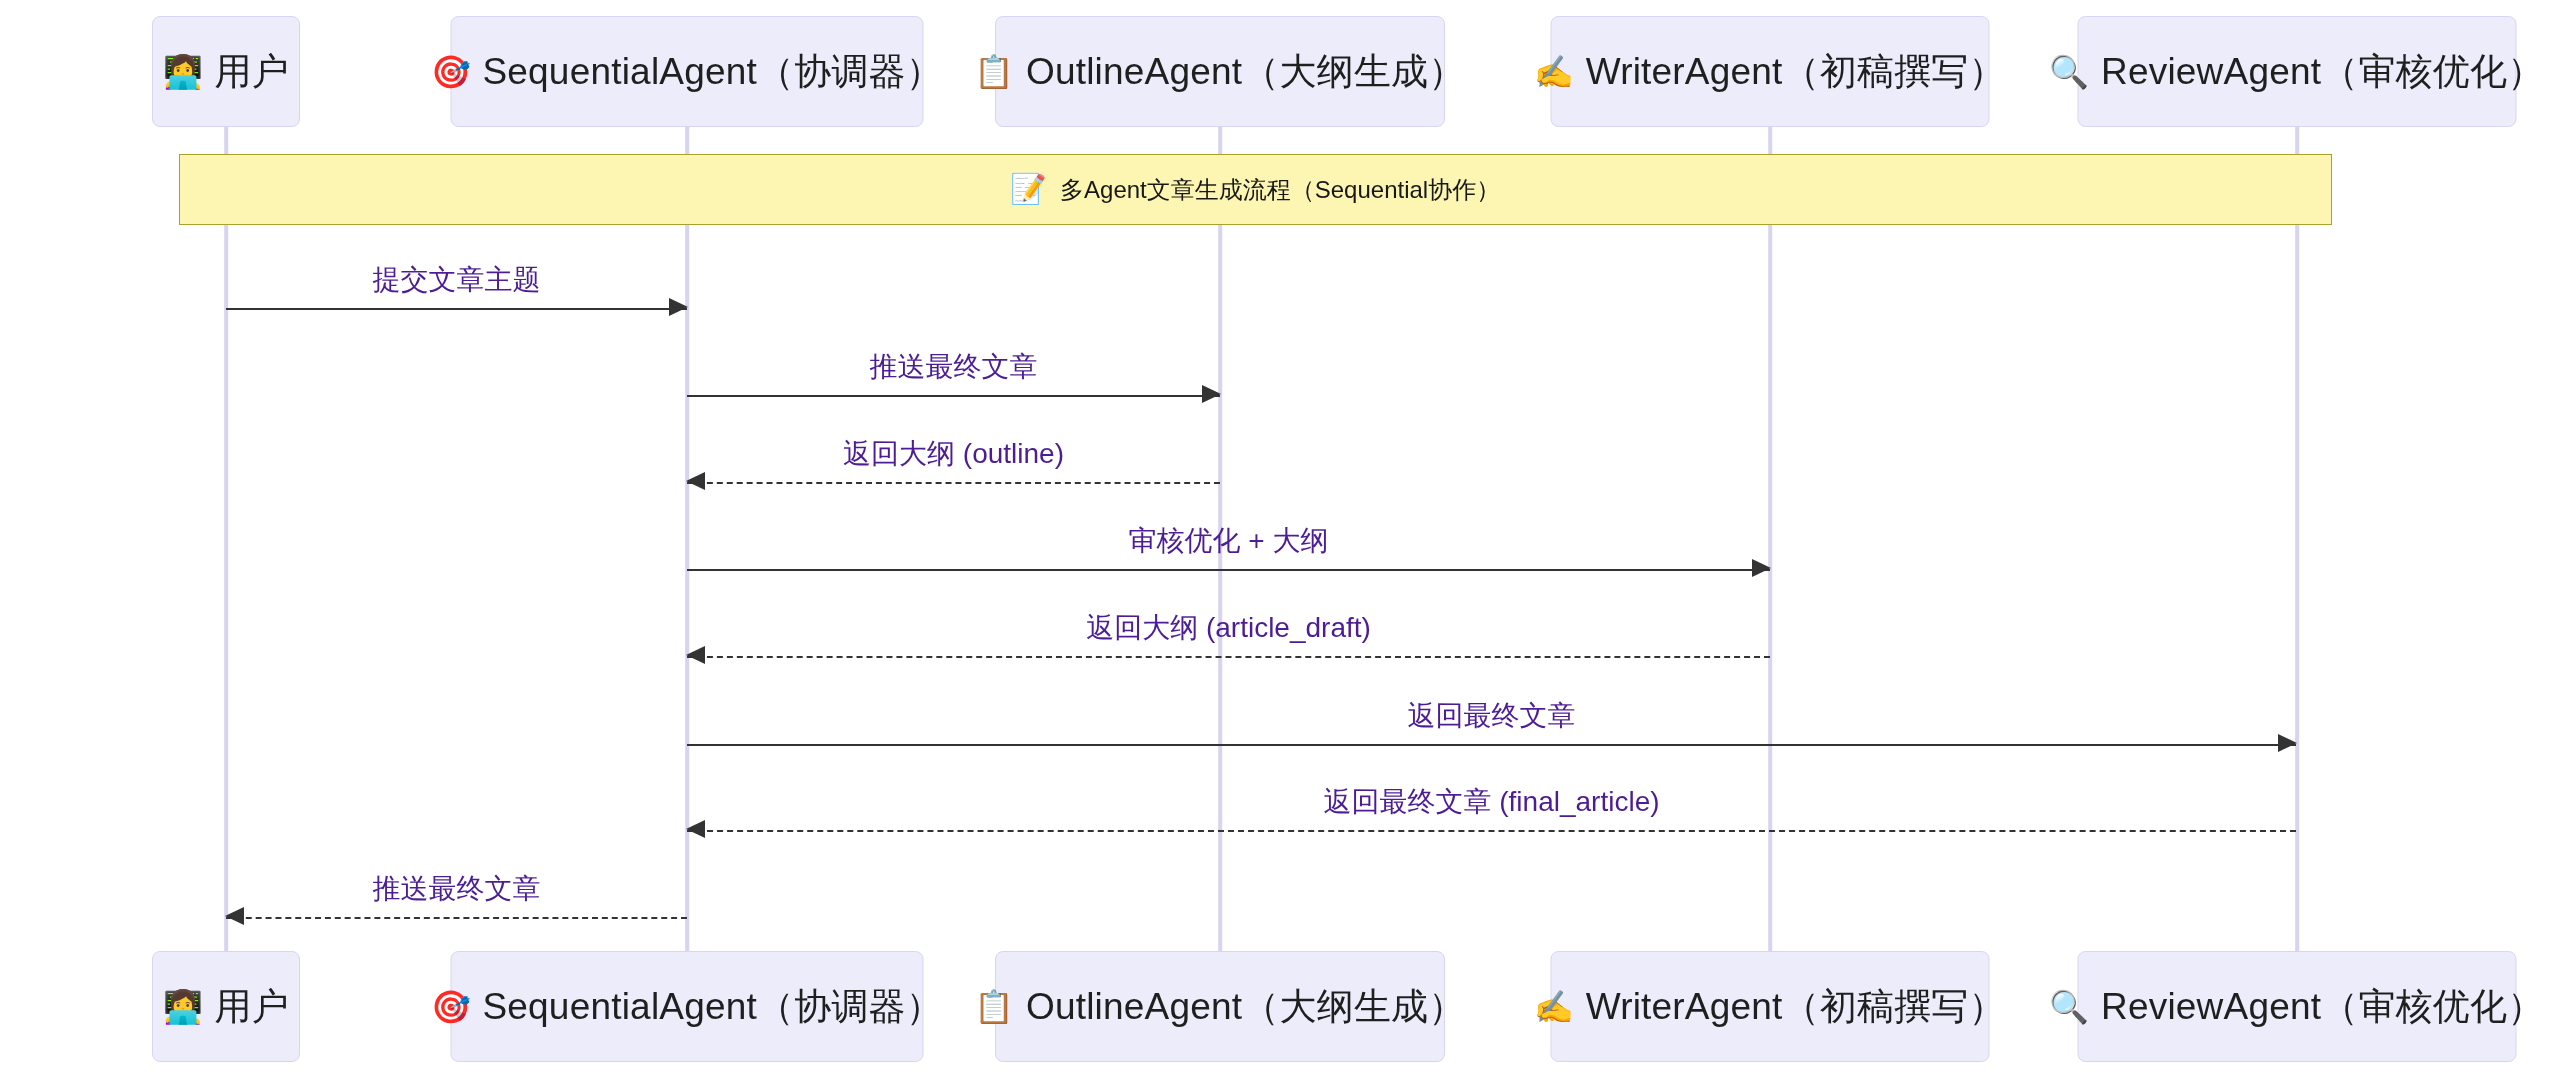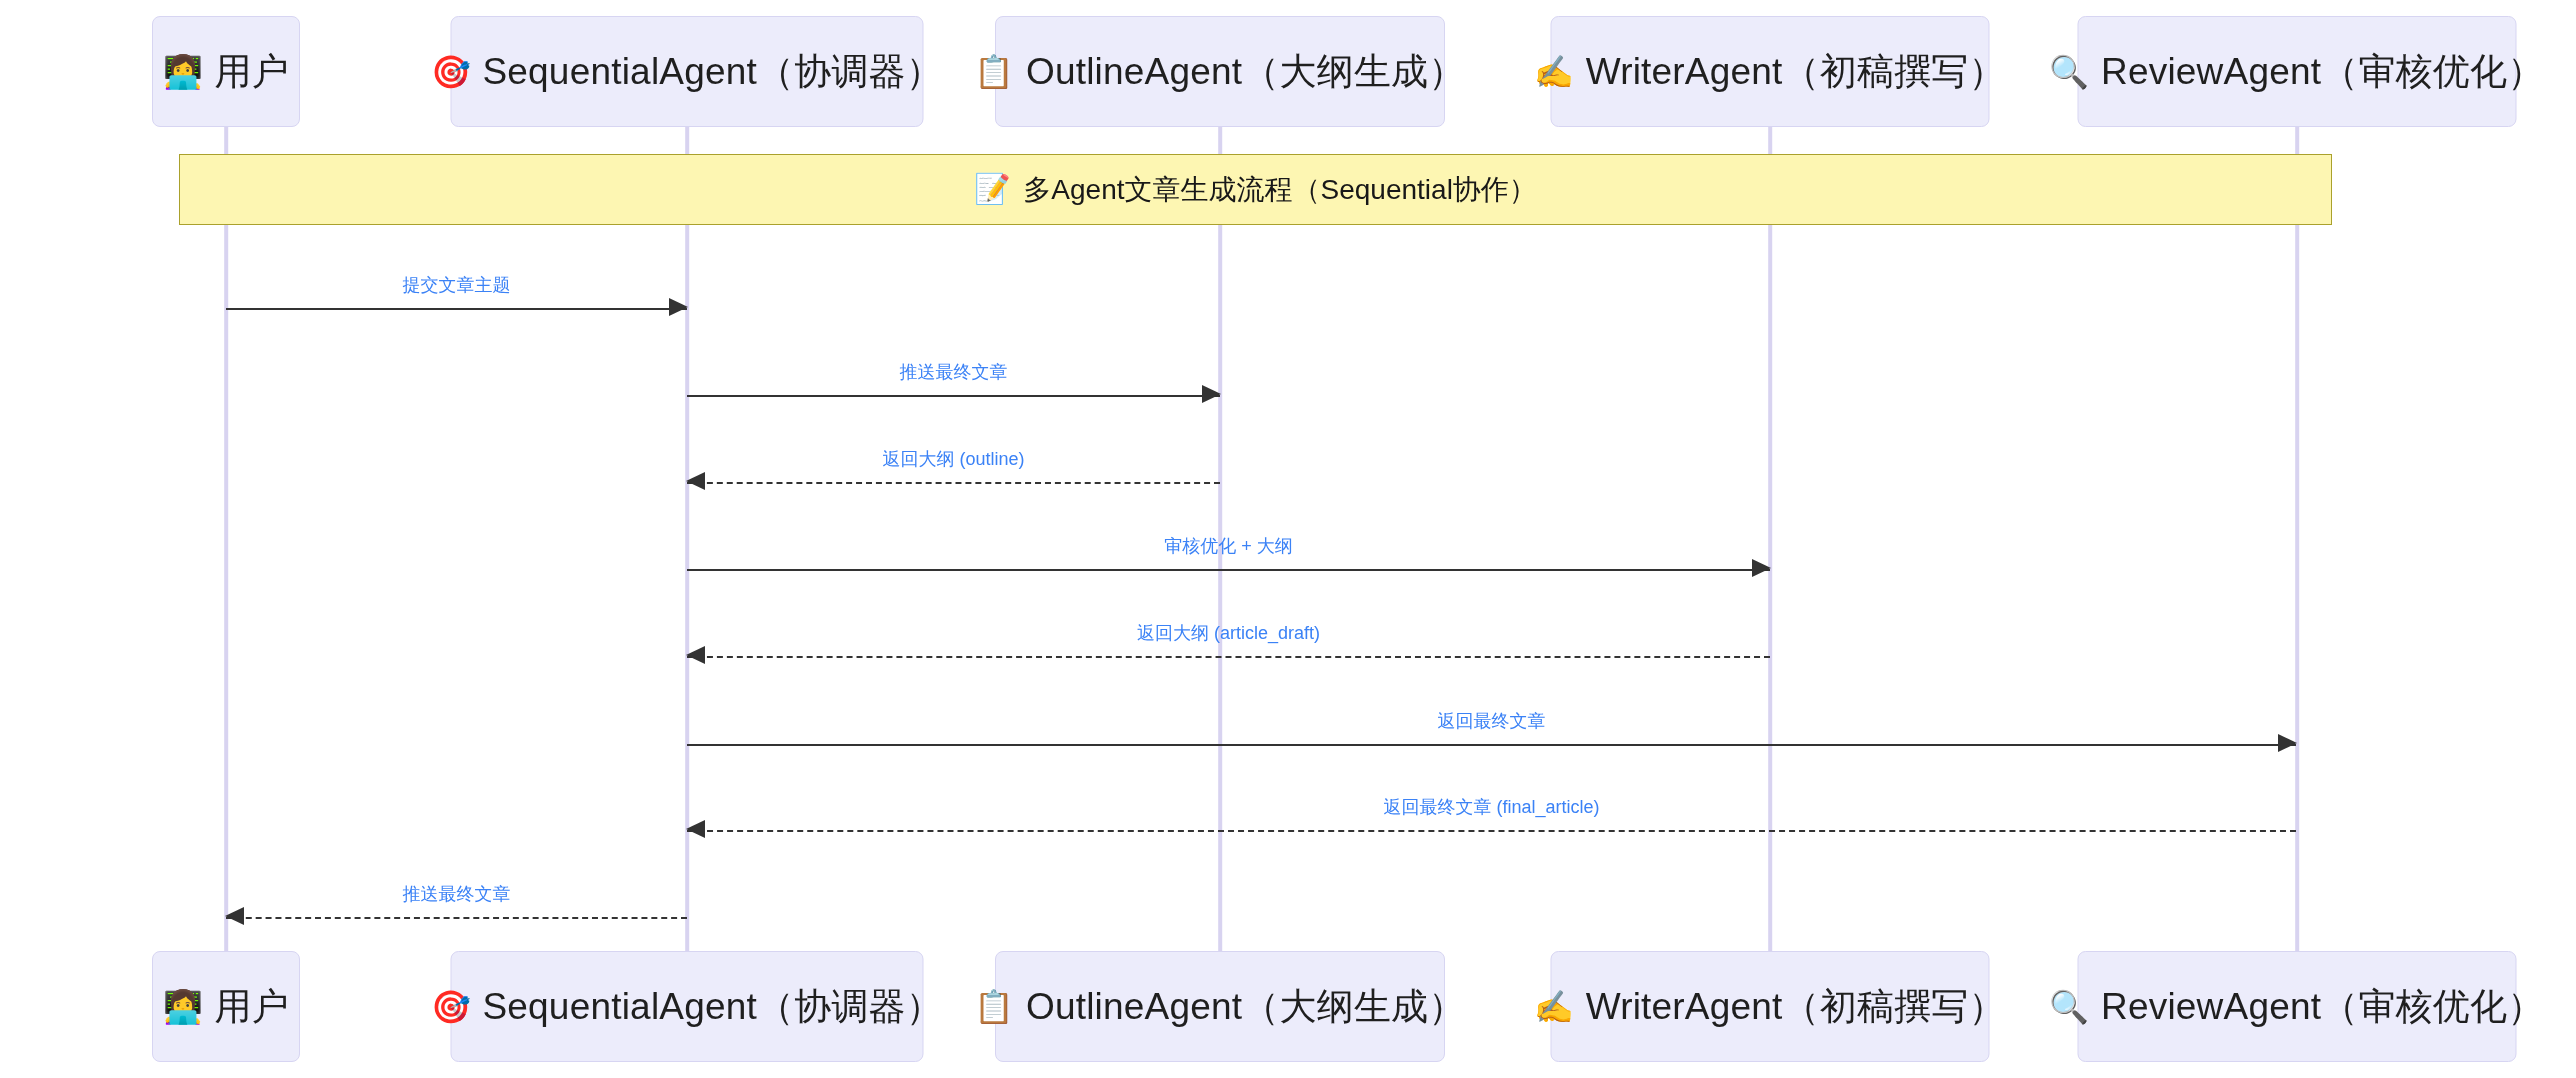--- a/index.html
+++ b/index.html
@@ -76,21 +76,21 @@
     align-items: center;
     gap: 12.5px;
     white-space: nowrap;
   }
   .banner .b-icon {
     font-size: 29.5px;
     line-height: 1;
     font-family: "DejaVu Sans", sans-serif;
   }
   .banner .b-label {
-    font-size: 28px;
+    font-size: 24px;
     color: #181818;
     line-height: 1;
   }
 
   
   .message {
     position: absolute;
     height: 0;
   }
   .msg-line {
@@ -102,22 +102,22 @@
   }
   .msg-line.dashed {
     border-top: 2.7px dashed #333333;
   }
   .msg-label {
     position: absolute;
     bottom: 14.3px;
     left: 50%;
     transform: translateX(-50%);
     white-space: nowrap;
-    font-size: 18px;
-    color: #3b82f6;
+    font-size: 28px;
+    color: #4c1d95;
     line-height: 1;
   }
   .arrowhead {
     position: absolute;
     top: -9.8px;
     width: 0;
     height: 0;
     border-top: 9.8px solid transparent;
     border-bottom: 9.8px solid transparent;
   }

